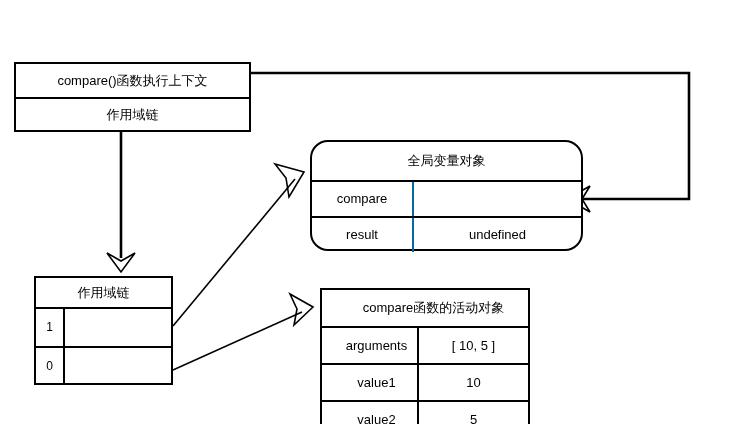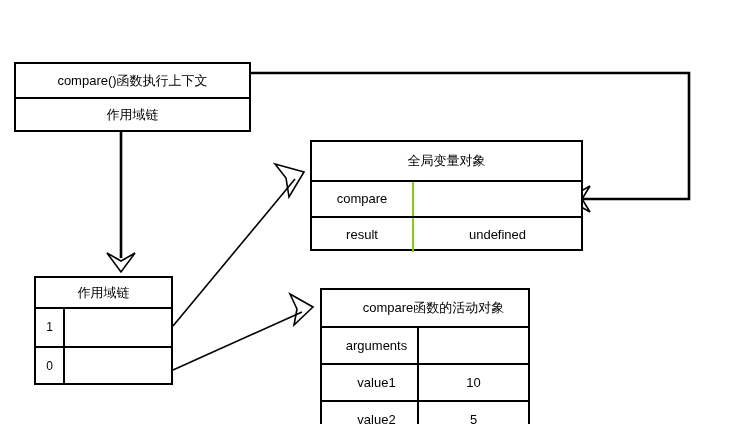--- a/index.html
+++ b/index.html
@@ -74,26 +74,27 @@
     justify-content: center;
     font-size: 12px;
   }
   #scope-box .val { flex: 1 1 auto; }
 
   #global-box {
     left: 310px;
     top: 100px;
     width: 273px;
     height: 111px;
+    border-radius: 18px;
   }
   #global-box .r-head { height: 38px; }
   #global-box .r-body { height: 36px; }
   #global-box .k {
     width: 102px;
-    border-right: 2px solid #84cc16;
+    border-right: 2px solid #0369a1;
     justify-content: center;
   }
   #global-box .v { flex: 1 1 auto; }
 
   #ao-box {
     left: 320px;
     top: 248px;
     width: 210px;
     height: 150px;
   }
@@ -197,20 +198,21 @@
       <div class="cell v">undefined</div>
     </div>
   </div>
 
   <div class="node" id="ao-box">
     <div class="row r-head">
       <div class="cell title-cell">compare函数的活动对象</div>
     </div>
     <div class="row r-body">
       <div class="cell k">arguments</div>
+      <div class="cell v">[ 10, 5 ]</div>
     </div>
     <div class="row r-body">
       <div class="cell k">value1</div>
       <div class="cell v">10</div>
     </div>
     <div class="row r-body">
       <div class="cell k">value2</div>
       <div class="cell v">5</div>
     </div>
   </div>

